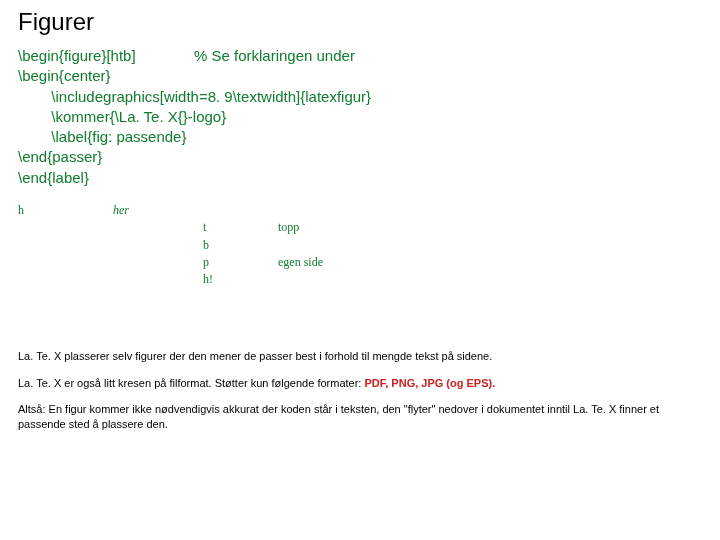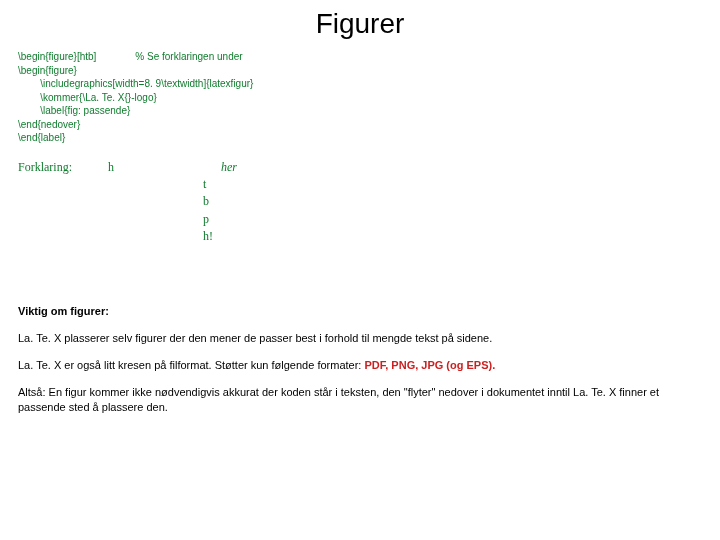--- a/index.html
+++ b/index.html
@@ -10,47 +10,47 @@
     font-family: Arial, Helvetica, sans-serif;
     font-size: 11px;
     color: #000;
     background: #fff;
     box-sizing: border-box;
   }
   .page {
     padding: 8px 18px 18px 18px;
   }
   .title {
-    text-align: center;
-    font-size: 28px;
+    text-align: left;
+    font-size: 24px;
     font-weight: normal;
     font-family: Arial, sans-serif;
     margin-bottom: 10px;
   }
   .code-block {
     color: #107c2e;
     font-family: Arial, sans-serif;
-    font-size: 10px;
+    font-size: 15px;
     line-height: 1.35;
     margin-bottom: 14px;
   }
   .code-block .line { white-space: pre; }
   .table-block {
     font-family: "Times New Roman", Times, serif;
     color: #107c2e;
     font-size: 12px;
     line-height: 1.45;
     margin-bottom: 60px;
   }
   .table-block .row { display: flex; }
   .col-a { width: 90px; }
   .col-b { width: 95px; }
   .col-c { width: 75px; }
   .col-d { flex: 1; }
-  .italic { font-style: italic; margin-left: 18px; }
+  .italic { font-style: italic; }
   .section-head {
     font-weight: bold;
     color: #000;
     margin-bottom: 14px;
   }
   .para {
     color: #000;
     font-size: 11px;
     line-height: 1.35;
     margin-bottom: 12px;
@@ -61,57 +61,57 @@
   }
 </style>
 </head>
 <body>
 
 <div class="page">
   <div class="title">Figurer</div>
 
   <div class="code-block">
     <div class="line"><span>\begin{figure}[htb]</span><span>              </span><span>% Se forklaringen under</span></div>
-    <div class="line">\begin{figure}</div>
+    <div class="line">\begin{center}</div>
     <div class="line">        \includegraphics[width=8. 9\textwidth]{latexfigur}</div>
     <div class="line">        \kommer{\La. Te. X{}-logo}</div>
     <div class="line">        \label{fig: passende}</div>
-    <div class="line">\end{nedover}</div>
+    <div class="line">\end{passer}</div>
     <div class="line">\end{label}</div>
   </div>
 
   <div class="table-block">
     <div class="row">
-      <div class="col-a">Forklaring:</div>
       <div class="col-b">h</div>
       <div class="col-c"><span class="italic">her</span></div>
       <div class="col-d"></div>
     </div>
     <div class="row">
       <div class="col-a"></div>
         <div class="col-b"></div>
       <div class="col-c">t</div>
+      <div class="col-d">topp</div>
     </div>
     <div class="row">
       <div class="col-a"></div>
         <div class="col-b"></div>
       <div class="col-c">b</div>
     </div>
     <div class="row">
       <div class="col-a"></div>
         <div class="col-b"></div>
       <div class="col-c">p</div>
+      <div class="col-d">egen side</div>
     </div>
     <div class="row">
       <div class="col-a"></div>
         <div class="col-b"></div>
       <div class="col-c">h!</div>
     </div>
   </div>
 
-  <div class="section-head">Viktig om figurer:</div>
 
   <div class="para">La. Te. X plasserer selv figurer der den mener de passer best i forhold til mengde tekst på sidene.</div>
   <div class="para">
     <span>La. Te. X er også litt kresen på filformat. Støtter kun følgende formater: </span><span class="red-bold">PDF, PNG, JPG (og EPS).</span>
   </div>
   <div class="para">Altså: En figur kommer ikke nødvendigvis akkurat der koden står i teksten, den "flyter" nedover i dokumentet inntil La. Te. X finner et passende sted å plassere den.</div>
 </div>
 
 </body></html>

